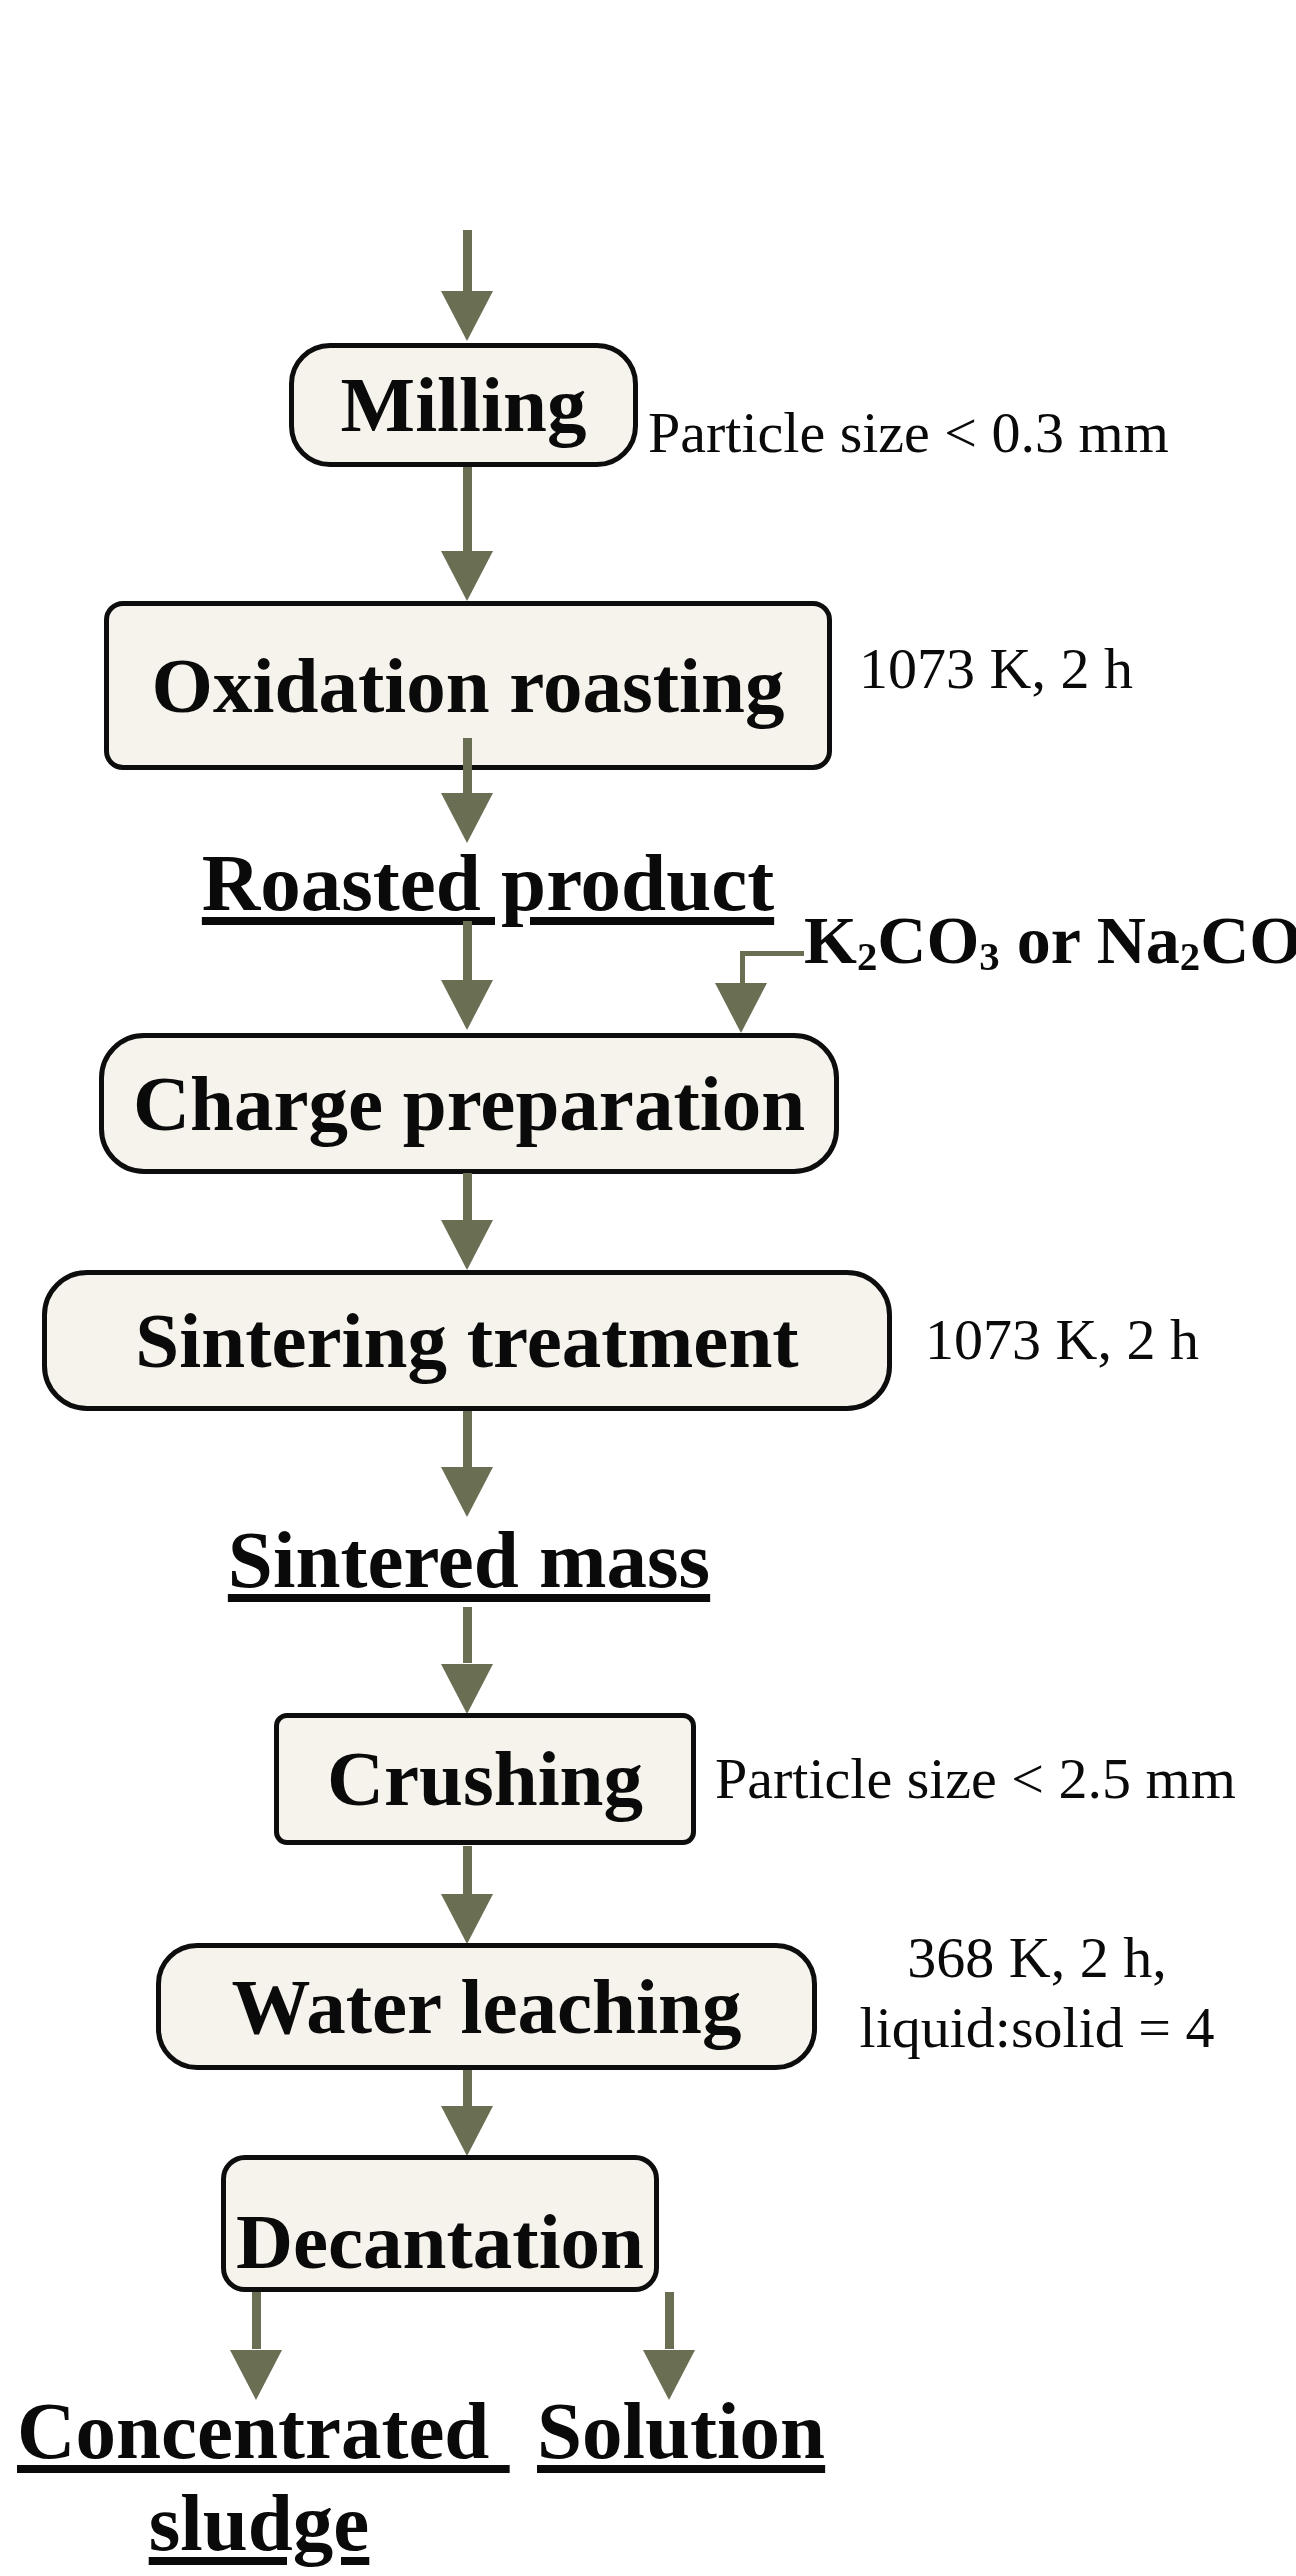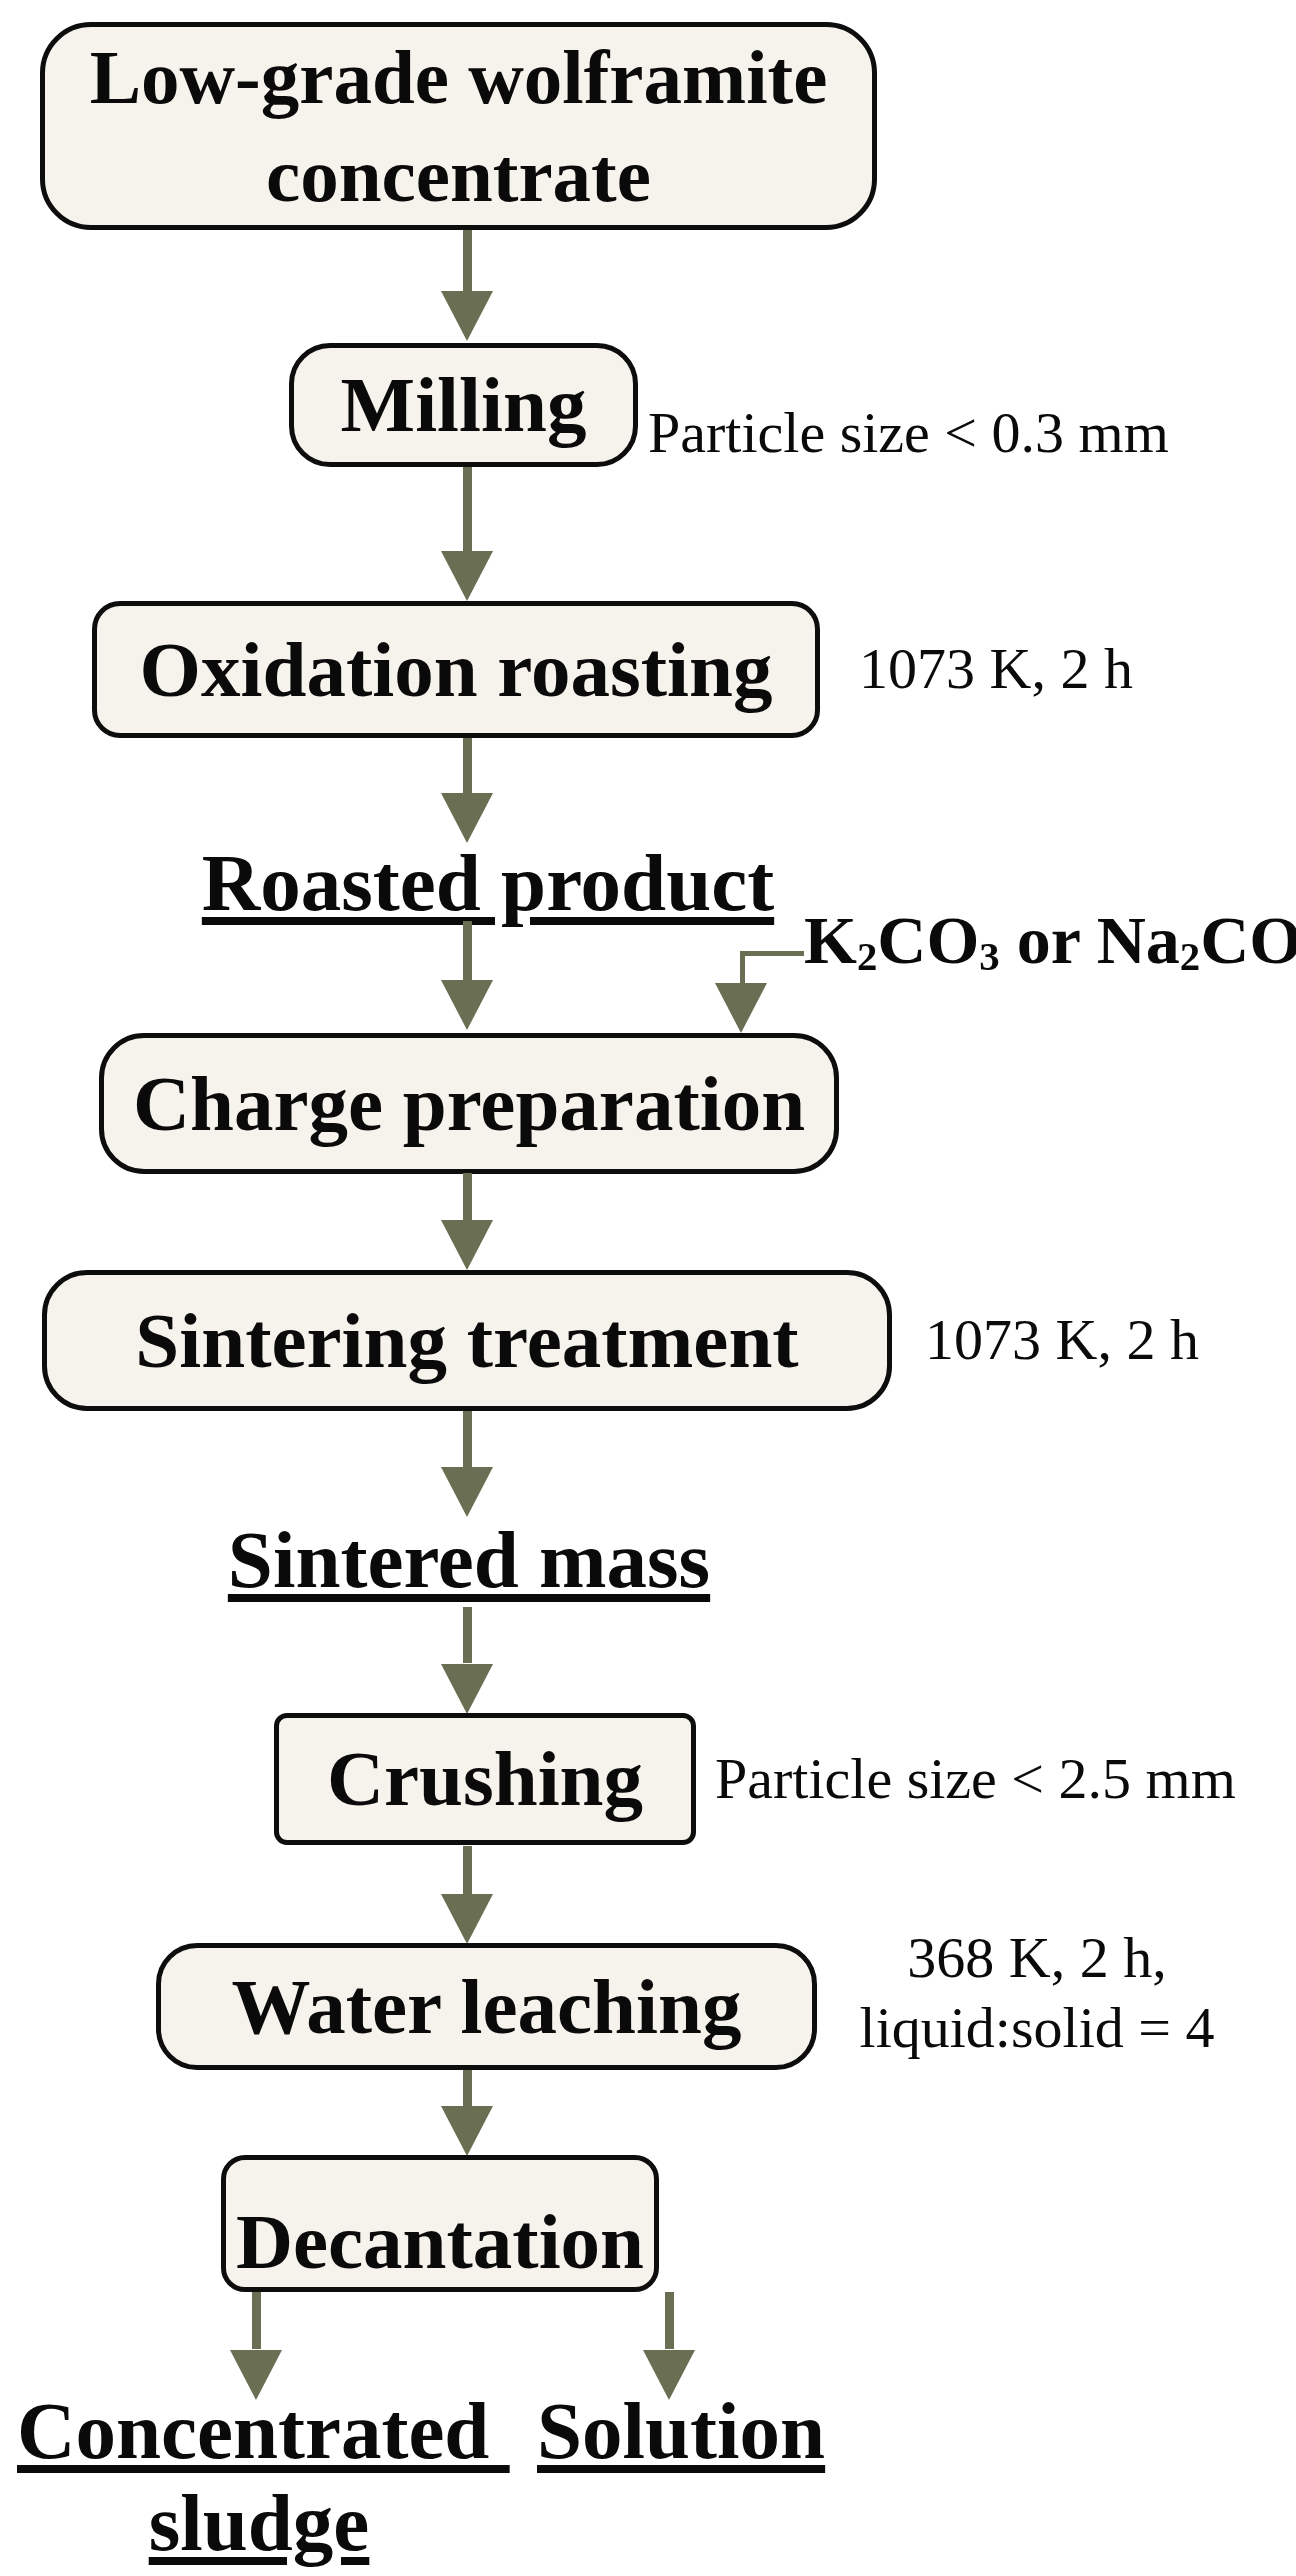--- a/index.html
+++ b/index.html
@@ -94,39 +94,33 @@
     border-left: 26px solid transparent;
     border-right: 26px solid transparent;
     border-top: 50px solid var(--arrow, #6a6f53);
   }
 </style>
 </head>
 <body>
 
 <div class="canvas">
 
-  <div class="box source" style="left:40px; top:21.6px; width:837px; height:208px; border-radius:51px;">
-    <div class="two-line">
-      <div>Low-grade wolframite</div>
-      <div>concentrate</div>
-    </div>
-  </div>
 
   <div class="shaft" style="left:463px; top:230px; height:61px;"></div>
   <div class="ahead" style="left:441px; top:291px;"></div>
 
   <div class="box" style="left:289px; top:343px; width:349px; height:124px; border-radius:41px;">
     <span>Milling</span>
   </div>
   <div class="note" style="left:648px; top:404px;">Particle size &lt; 0.3 mm</div>
 
   <div class="shaft" style="left:463px; top:467px; height:84px;"></div>
   <div class="ahead" style="left:441px; top:551px;"></div>
 
-  <div class="box" style="left:92px; top:601px; width:728px; height:137px; border-radius:28px;">
+  <div class="box" style="left:104px; top:601px; width:728px; height:169px; border-radius:19px;">
     <span>Oxidation roasting</span>
   </div>
   <div class="note" style="left:859px; top:640px;">1073 K, 2 h</div>
 
   <div class="shaft" style="left:463px; top:738px; height:55px;"></div>
   <div class="ahead" style="left:441px; top:793px;"></div>
 
   <div class="plabel centered" style="left:488px; top:836px;">Roasted product</div>
 
   <div class="shaft" style="left:463px; top:921px; height:59px;"></div>

